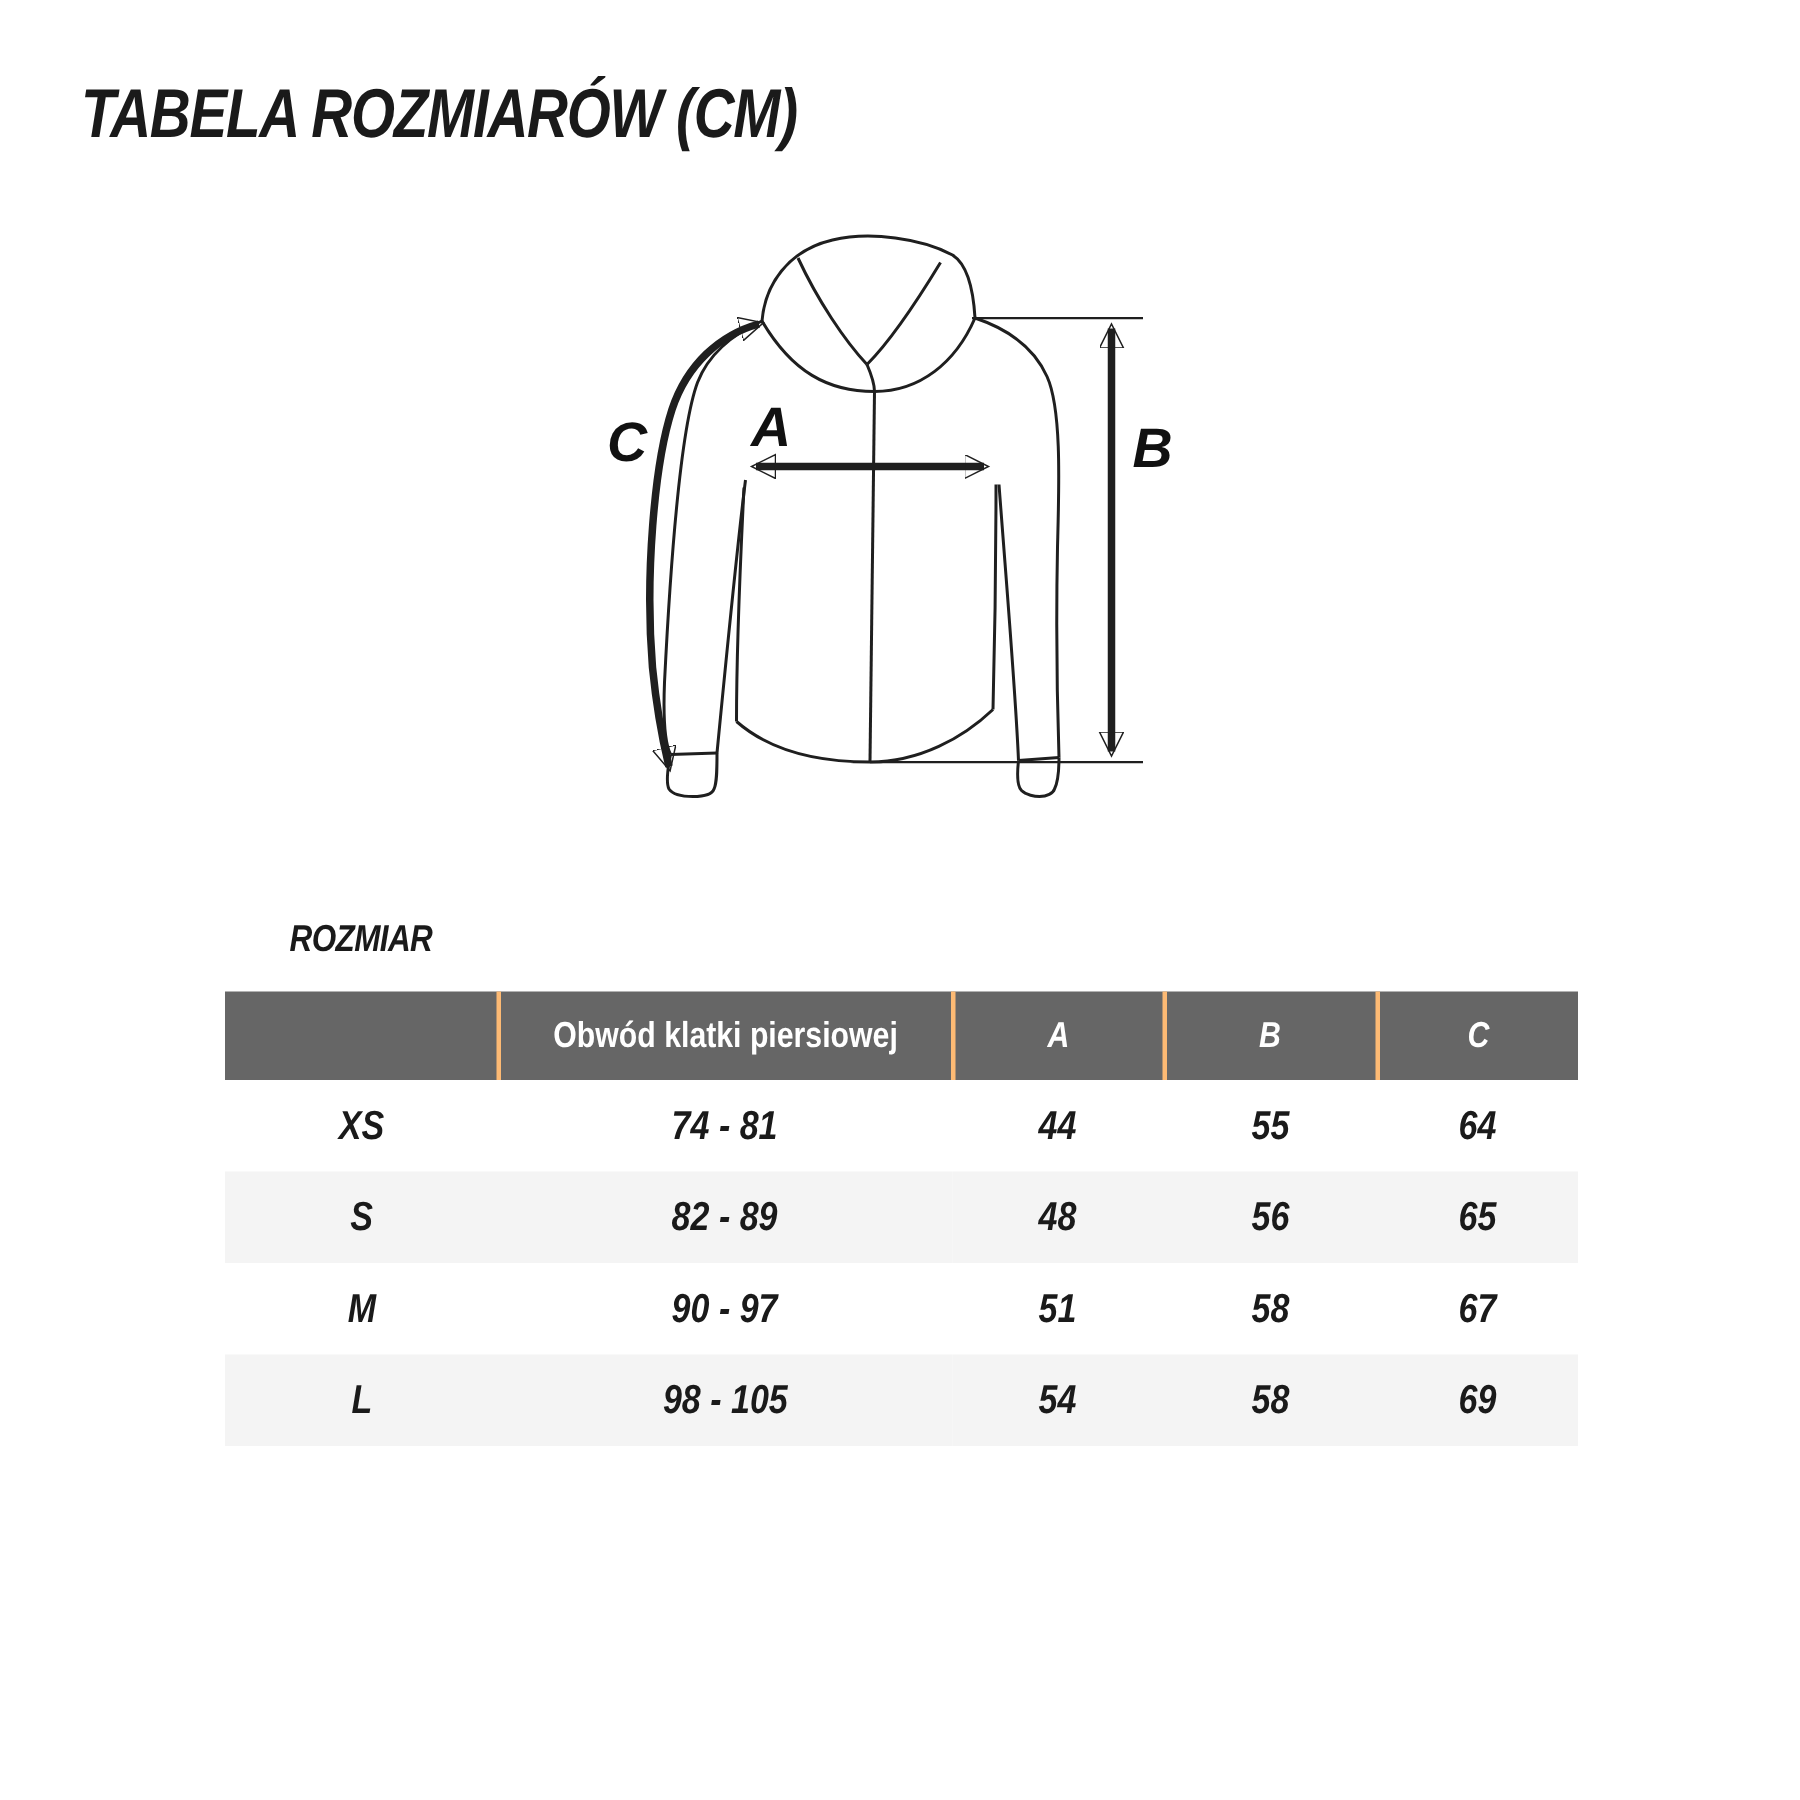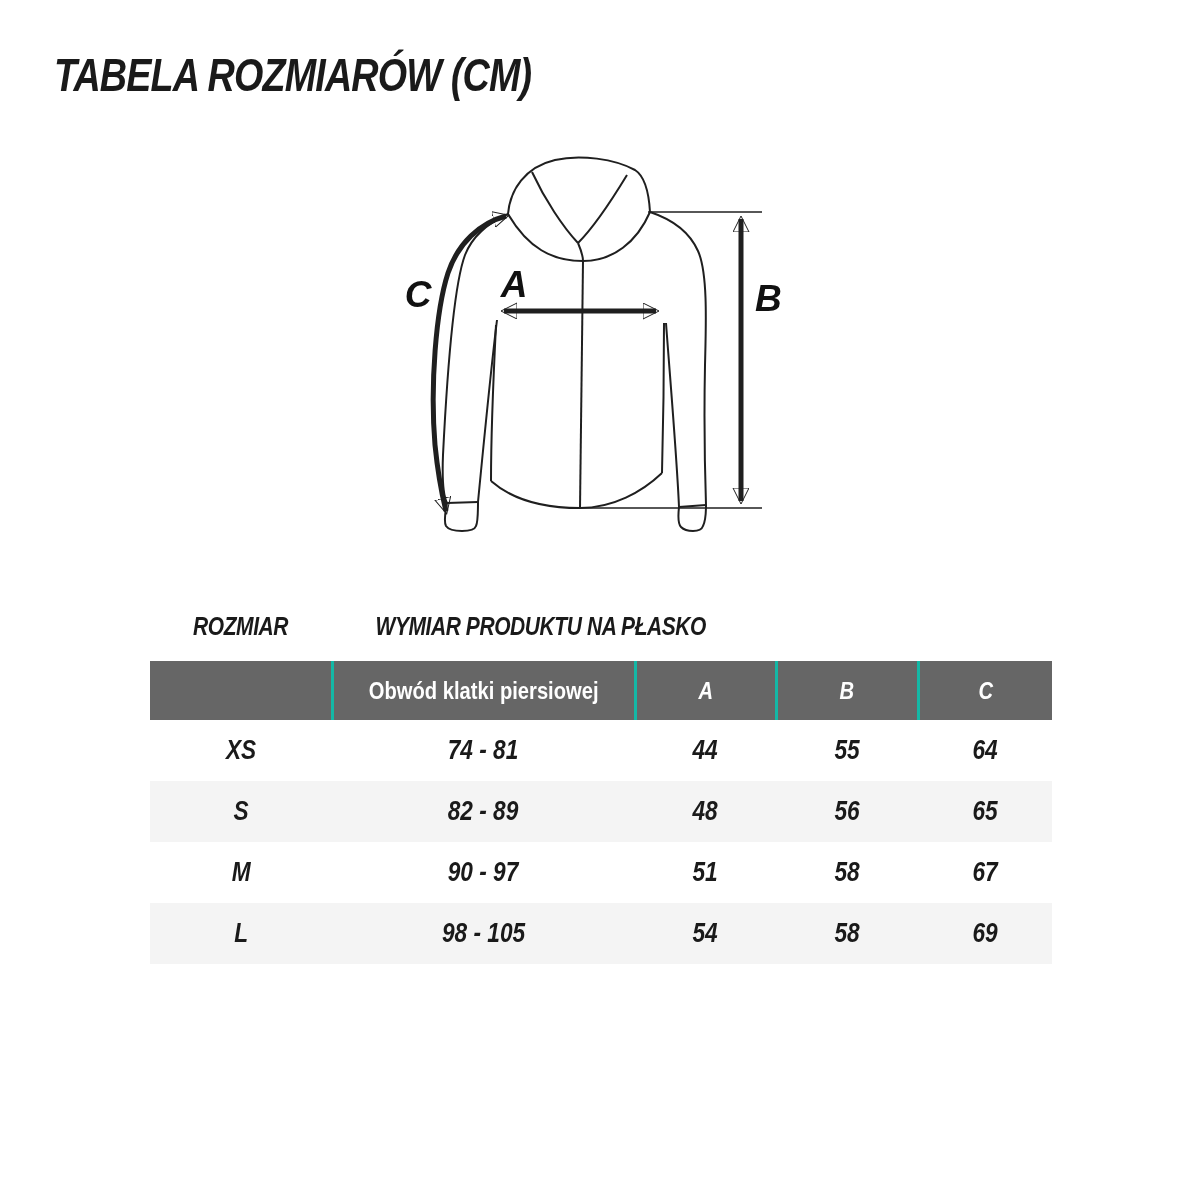--- a/index.html
+++ b/index.html
@@ -37,21 +37,21 @@
   }
   .gh1{width:182px;} .gh2{width:303px;} .gh3{width:417px;}
   .size-table{
     position:absolute;left:150px;top:661px;width:902px;
     border-collapse:collapse;table-layout:fixed;
   }
   .size-table td,.size-table th{padding:0;text-align:center;vertical-align:middle;}
   .size-table thead tr{height:59px;background:var(--header-bg);color:var(--header-text);}
   .size-table thead th{font-size:24px;font-weight:700;font-style:italic;}
   .size-table thead th.upright{font-style:normal;}
-  .size-table thead th + th{border-left:3px solid #14b8a6;}
+  .size-table thead th + th{border-left:3px solid #fdba74;}
   .size-table tbody tr{height:61px;background:#ffffff;margin-top:36px;}
   .size-table tbody tr.stripe{background:var(--stripe-bg);}
   .size-table tbody td{font-size:27px;font-weight:700;font-style:italic;color:var(--text);}
   .cx{display:inline-block;transform:scaleX(0.84);white-space:nowrap;}
 </style>
 </head>
 <body>
 
 <h1 class="page-title">TABELA ROZMIARÓW (CM)</h1>
 
@@ -104,23 +104,20 @@
 
   <text class="diag-label" x="134" y="152" text-anchor="middle">A</text>
   <text class="diag-label" x="375" y="166" text-anchor="start">B</text>
   <text class="diag-label" x="38" y="162" text-anchor="middle">C</text>
 </svg>
 
 <div class="group-headers">
   <div class="gh gh1">
     <span class="cx">ROZMIAR</span>
   </div>
-  <div class="gh gh3">
-    <span class="cx">WYMIAR PRODUKTU NA PŁASKO</span>
-  </div>
 </div>
 
 <table class="size-table">
   <colgroup>
     <col style="width:182px">
       <col style="width:303px">
       <col style="width:141px">
       <col style="width:142px">
       <col style="width:134px">
   </colgroup>

